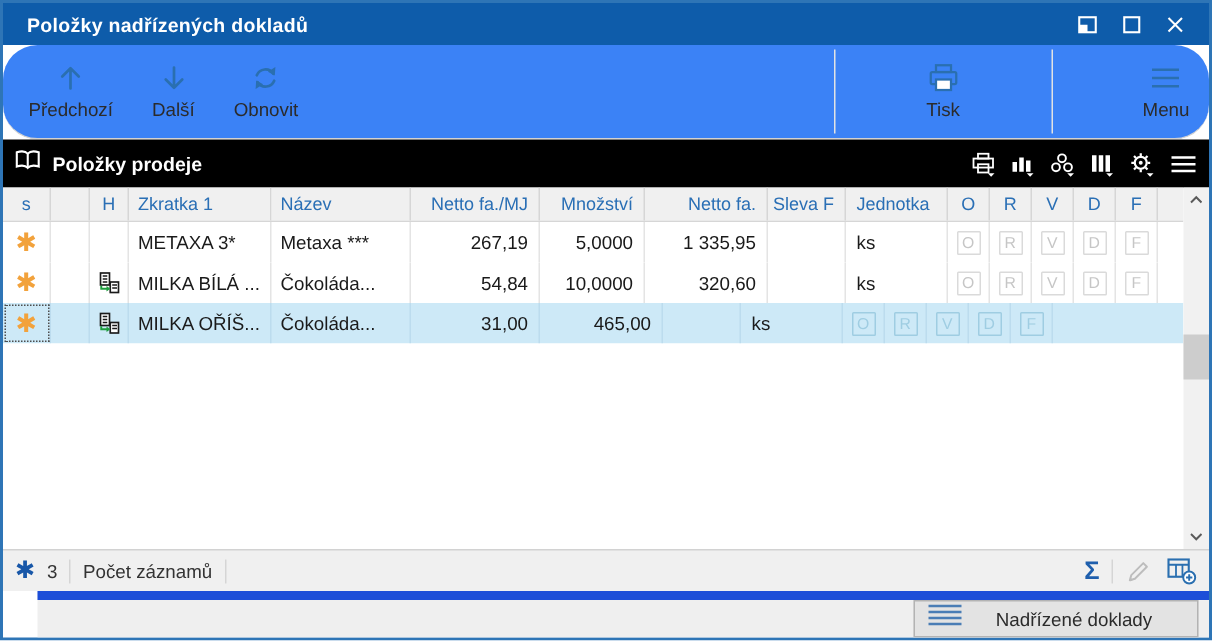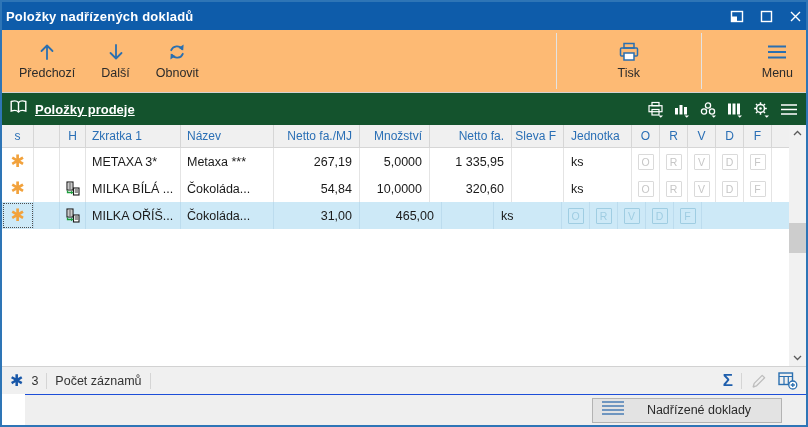--- a/index.html
+++ b/index.html
@@ -2,36 +2,36 @@
 <html><head>
 <meta charset="utf-8">
 <style>
   * { box-sizing: border-box; margin: 0; padding: 0; }
   html,body { width: 808px; height: 427px; }
   body { font-family: "Liberation Sans", sans-serif; background:#fff; }
 
   .window { width:808px; height:427px; border:2px solid #2e75b6; display:flex; flex-direction:column; background:#fff; overflow:hidden; }
 
   
-  .titlebar { height:28px; flex:0 0 28px; background:#0e5caa; color:#fff; display:flex; align-items:center; padding:0 4px; }
+  .titlebar { height:28px; flex:0 0 28px; background:#0e5caa; color:#fff; display:flex; align-items:center; padding:0 16px; }
   .titlebar .title { font-size:13px; font-weight:bold; letter-spacing:.2px; }
   .win-controls { margin-left:auto; display:flex; align-items:center; gap:16px; }
   .win-controls svg { display:block; }
 
   
-  .toolbar { height:63px; flex:0 0 63px; background:#fdba74; border-bottom:1px solid #d2d2d2; display:flex; align-items:stretch; }
+  .toolbar { height:63px; flex:0 0 63px; background:#3b82f6; border-bottom:1px solid #d2d2d2; display:flex; align-items:stretch;border-radius:23px; }
   .tb-btn { display:flex; flex-direction:column; align-items:center; justify-content:center; gap:3px; padding:4px 13px 6px; cursor:default; }
   .tb-btn .lbl { font-size:12.5px; color:#2b2b2b; }
   .tb-btn svg { display:block; }
   .tb-left { display:flex; padding-left:4px; }
   .tb-right { margin-left:auto; display:flex;gap:47px; }
   .tb-sep { width:1px; background:#e3e3e3; margin:3px 0; }
 
   
-  .panel-header { height:26px; flex:0 0 26px; background:#14532d; color:#fff; display:flex; align-items:center; padding:16px 7px;text-decoration:underline; }
+  .panel-header { height:26px; flex:0 0 26px; background:#000000; color:#fff; display:flex; align-items:center; padding:16px 7px; }
   .panel-header .ph-title { font-size:13px; font-weight:bold; margin-left:7px; }
   .ph-icons { margin-left:auto; display:flex; align-items:center; gap:9px; }
   .ph-icons svg { display:block; }
 
   
   .grid-wrap { flex:1 1 auto; display:flex; min-height:0; }
   .grid { flex:1 1 auto; display:flex; flex-direction:column; min-width:0; overflow:hidden; }
   .grid-header { display:flex; height:23px; flex:0 0 23px; background:#f0f0f0; border-bottom:1px solid #d6d6d6; color:#2a6fb5; font-size:12px; }
   .grid-header .cell { display:flex; align-items:center; border-right:1px solid #d6d6d6; background:#f0f0f0; }
   .grid-header .num { justify-content:flex-end; }
@@ -67,21 +67,21 @@
 
   
   .statusbar { height:28px; flex:0 0 28px; background:#f0f0f0; border-top:1px solid #d2d2d2; display:flex; align-items:center; padding:0 8px; font-size:12.5px; color:#333; }
   .sb-sep { width:1px; height:16px; background:#d5d5d5; margin:0 8px; }
   .sb-asterisk { color:#1857a8; font-size:16px; line-height:1; margin-right:8px; }
   .sb-right { margin-left:auto; display:flex; align-items:center; }
   .sb-sigma { color:#1f5fad; font-weight:bold; font-size:17px; }
   .sb-right svg { display:block; }
 
   
-  .bottombar { height:31px; flex:0 0 31px; background:#efefef; border-top:1px solid #1d4ed8; display:flex; align-items:center; justify-content:flex-end; padding-right:24px;margin-left:23px; }
+  .bottombar { height:31px; flex:0 0 31px; background:#efefef; border-top:6px solid #1d4ed8; display:flex; align-items:center; justify-content:flex-end; padding-right:7px;margin-left:23px; }
   .bottom-tab { width:190px; height:25px; background:#e3e3e3; border:1px solid #b3b3b3; display:flex; align-items:center; padding-left:8px; }
   .bottom-tab .bt-lbl { flex:1; text-align:center; font-size:12.5px; color:#2b2b2b; padding-right:8px; }
 </style>
 </head>
 <body>
 
 <div class="window">
 
   <div class="titlebar">
     <span class="title">Položky nadřízených dokladů</span>

